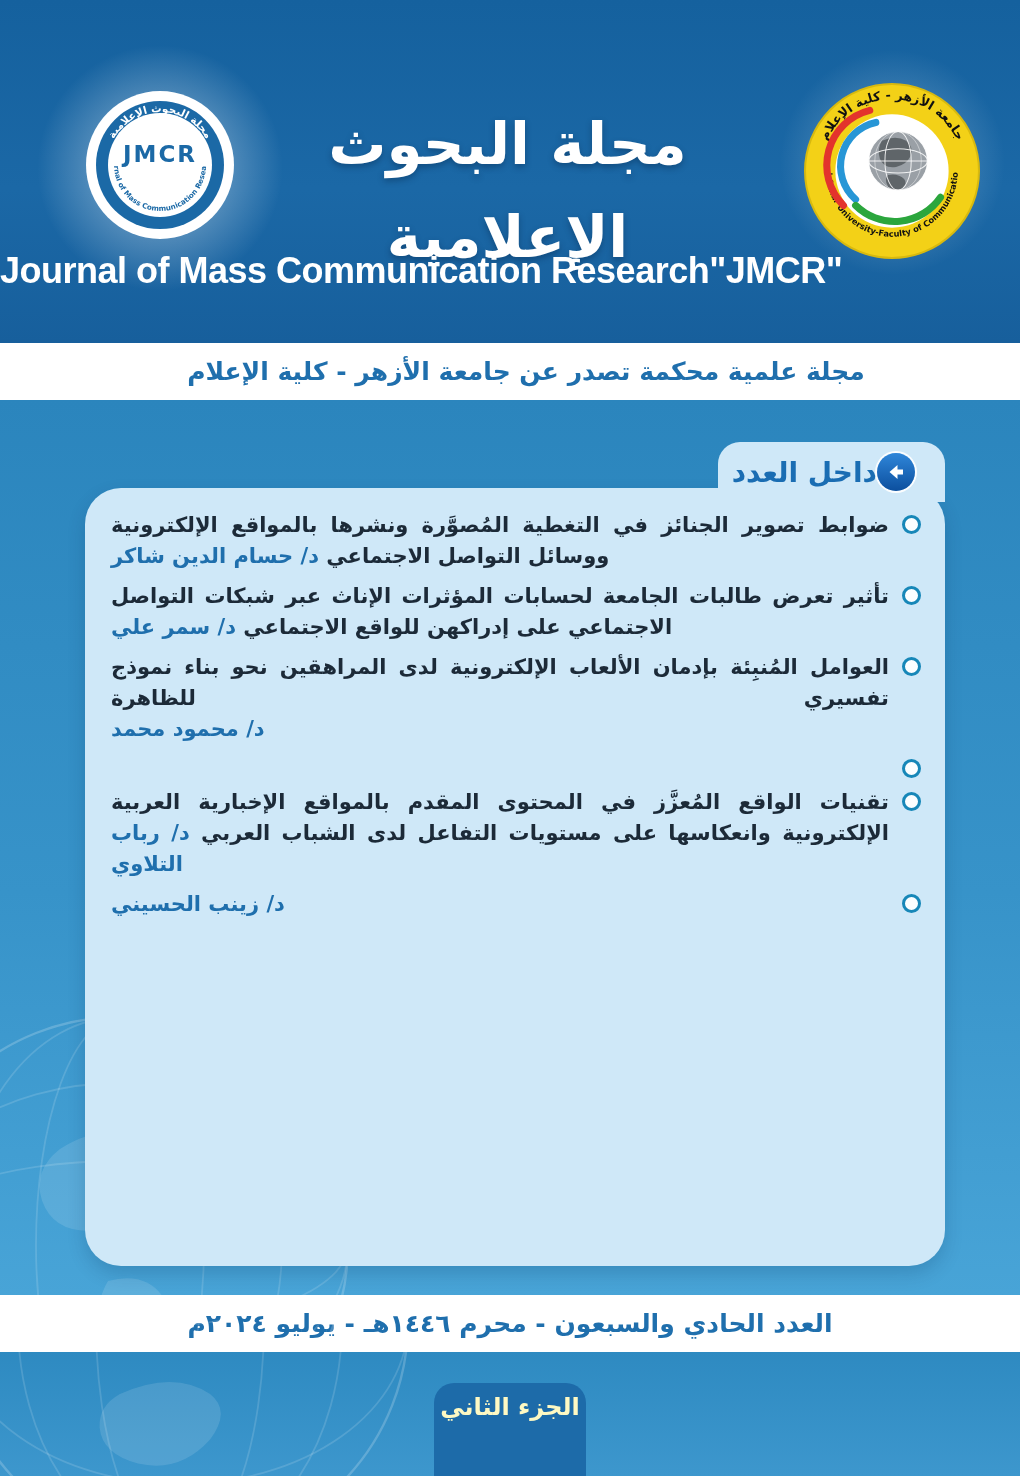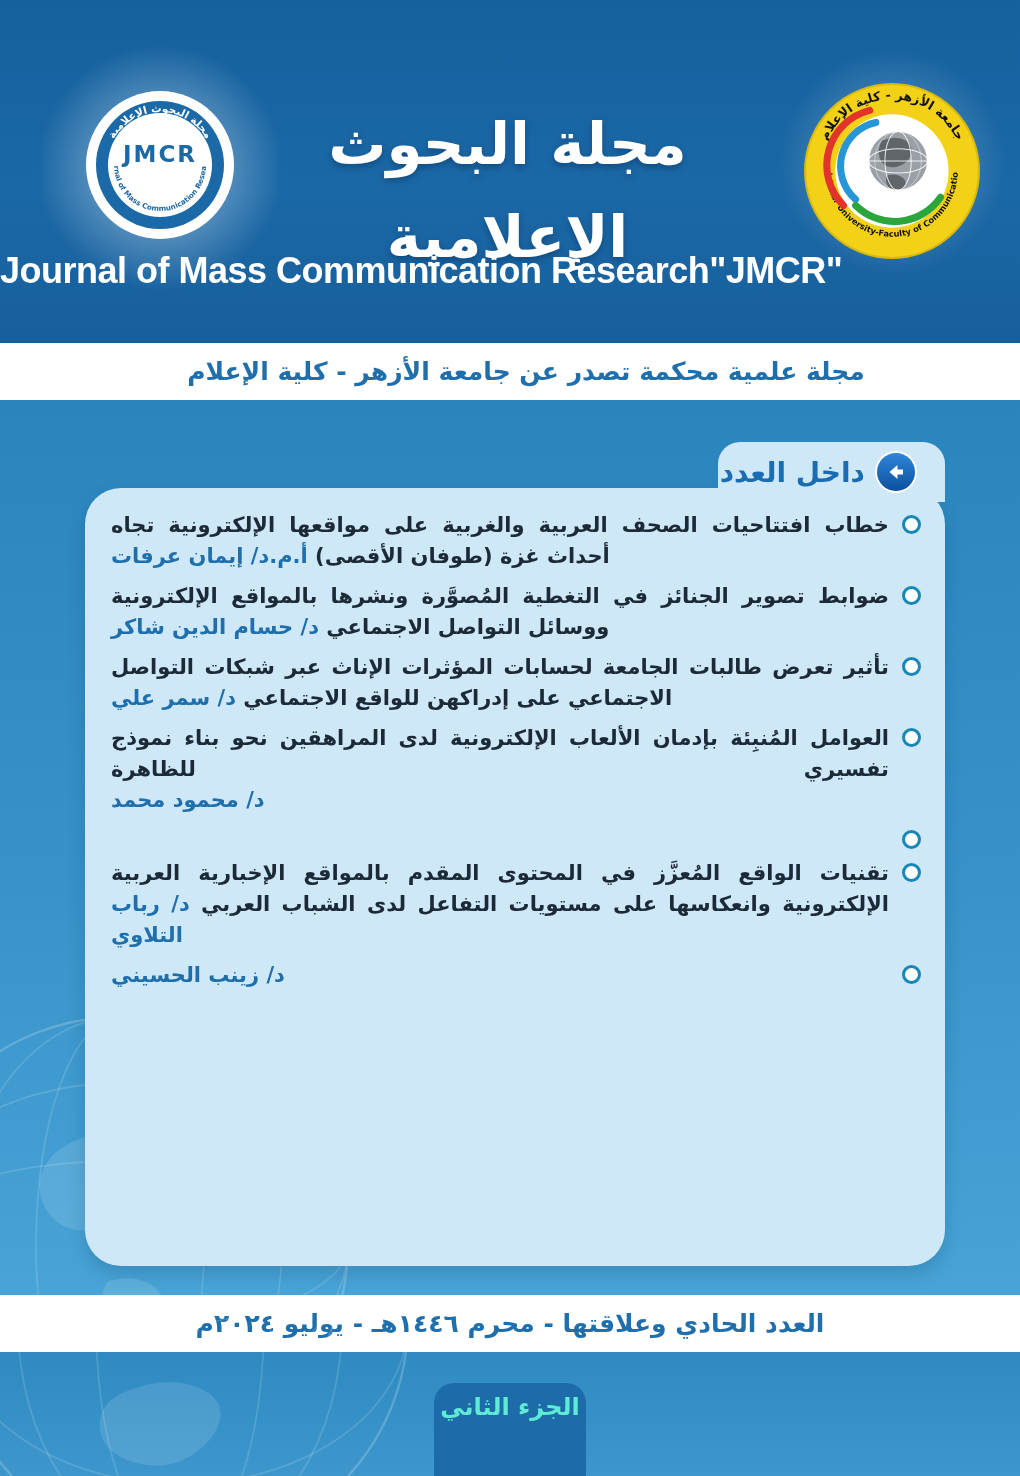--- a/index.html
+++ b/index.html
@@ -35,21 +35,21 @@
   
   .main{
     position:relative;height:895px;
     background:linear-gradient(180deg,#2b85bd 0%,#3793c9 55%,#48a4d7 100%);
   }
   .watermark{position:absolute;pointer-events:none;}
   .wm-main{left:-120px;bottom:-190px;width:480px;height:480px;}
   .toc-tab{
     position:absolute;top:42px;right:75px;width:227px;height:60px;z-index:2;
     background:#cfe8f8;border-radius:22px 22px 0 0;
-    display:flex;align-items:center;gap:12px;padding-right:30px;box-sizing:border-box;
+    display:flex;align-items:center;padding-right:30px;box-sizing:border-box;
   }
   .arrow-circle{
     width:38px;height:38px;border-radius:50%;flex:0 0 auto;
     background:linear-gradient(180deg,#2f86d9 0%,#0c4f9e 100%);
     box-shadow:0 0 0 2px rgba(255,255,255,.9);
     display:flex;align-items:center;justify-content:center;
   }
   .arrow-circle svg{width:24px;height:24px;display:block;}
   .toc-tab .lbl{color:#1a6db3;font-weight:700;font-size:28px;white-space:nowrap;}
   .panel{
@@ -76,21 +76,21 @@
   .footer-band .txt{direction:rtl;color:#1f6fad;font-weight:700;font-size:25px;}
   
   .bottom{position:relative;height:124px;overflow:hidden;
     background:linear-gradient(180deg,#2e8ac1 0%,#3d97cd 100%);}
   .wm-bottom{left:-60px;top:-270px;width:480px;height:480px;}
   .part-tab{
     position:absolute;top:31px;left:50%;transform:translateX(-50%);
     width:152px;height:93px;background:#1d6ba9;border-radius:20px 20px 0 0;
     display:flex;justify-content:center;box-sizing:border-box;padding-top:10px;
   }
-  .part-tab .lbl{color:#5eead4;font-weight:700;font-size:24px;direction:rtl;}
+  .part-tab .lbl{color:#fef9c3;font-weight:700;font-size:24px;direction:rtl;}
 </style>
 </head>
 <body>
 
 <div class="page">
 
   <header class="masthead">
     <div class="logo-glow glow-left"></div>
     <div class="logo-glow glow-right"></div>
 
@@ -163,24 +163,20 @@
             <path d="M13.5 5 L5.5 12 L13.5 19 L13.5 14.4 L19 14.4 L19 9.6 L13.5 9.6 Z" fill="#ffffff"></path>
           </svg>
       </span>
       <span class="lbl">داخل العدد</span>
     </div>
 
     <div class="panel">
       <div>
           <div class="toc-item" dir="rtl">
             <span class="bullet"></span>
-            <div class="item-text wrap"><span class="title">خطاب افتتاحيات الصحف العربية والغربية على مواقعها الإلكترونية تجاه أحداث غزة (طوفان الأقصى)</span>  <span class="author">أ.م.د/ إيمان عرفات</span></div>
-          </div>
-          <div class="toc-item" dir="rtl">
-            <span class="bullet"></span>
             <div class="item-text wrap"><span class="title">ضوابط تصوير الجنائز في التغطية المُصوَّرة ونشرها بالمواقع الإلكترونية ووسائل التواصل الاجتماعي</span>  <span class="author">د/ حسام الدين شاكر</span></div>
           </div>
           <div class="toc-item" dir="rtl">
             <span class="bullet"></span>
             <div class="item-text wrap"><span class="title">تأثير تعرض طالبات الجامعة لحسابات المؤثرات الإناث عبر شبكات التواصل الاجتماعي على إدراكهن للواقع الاجتماعي</span>  <span class="author">د/ سمر علي</span></div>
           </div>
           <div class="toc-item" dir="rtl">
             <span class="bullet"></span>
             <div class="item-text ownline">
               <span class="title">العوامل المُنبِئة بإدمان الألعاب الإلكترونية لدى المراهقين نحو بناء نموذج تفسيري للظاهرة</span>
@@ -200,21 +196,21 @@
             <span class="bullet"></span>
             <div class="item-text ownline">
               <div class="author">د/ زينب الحسيني</div>
             </div>
           </div>
         </div>
     </div>
   </main>
 
   <div class="footer-band">
-    <span class="txt" dir="rtl">العدد الحادي وعلاقتها - محرم ١٤٤٦هـ - يوليو ٢٠٢٤م</span>
+    <span class="txt" dir="rtl">العدد الحادي والسبعون - محرم ١٤٤٦هـ - يوليو ٢٠٢٤م</span>
   </div>
 
   <div class="bottom">
     <svg class="watermark wm-bottom" viewBox="0 0 400 400">
       <circle cx="200" cy="200" r="190" fill="none" stroke="rgba(255,255,255,.20)" stroke-width="2"></circle>
       <ellipse cx="200" cy="200" rx="70" ry="190" fill="none" stroke="rgba(255,255,255,.14)" stroke-width="1.5"></ellipse>
       <ellipse cx="200" cy="200" rx="135" ry="190" fill="none" stroke="rgba(255,255,255,.14)" stroke-width="1.5"></ellipse>
       <ellipse cx="200" cy="200" rx="190" ry="135" fill="none" stroke="rgba(255,255,255,.14)" stroke-width="1.5"></ellipse>
       <path d="M 150,260 q 45,-20 75,0 q 18,14 0,38 q -25,28 -60,20 q -30,-8 -32,-30 q -1,-18 17,-28 z" fill="rgba(255,255,255,.12)"></path>
     </svg>

